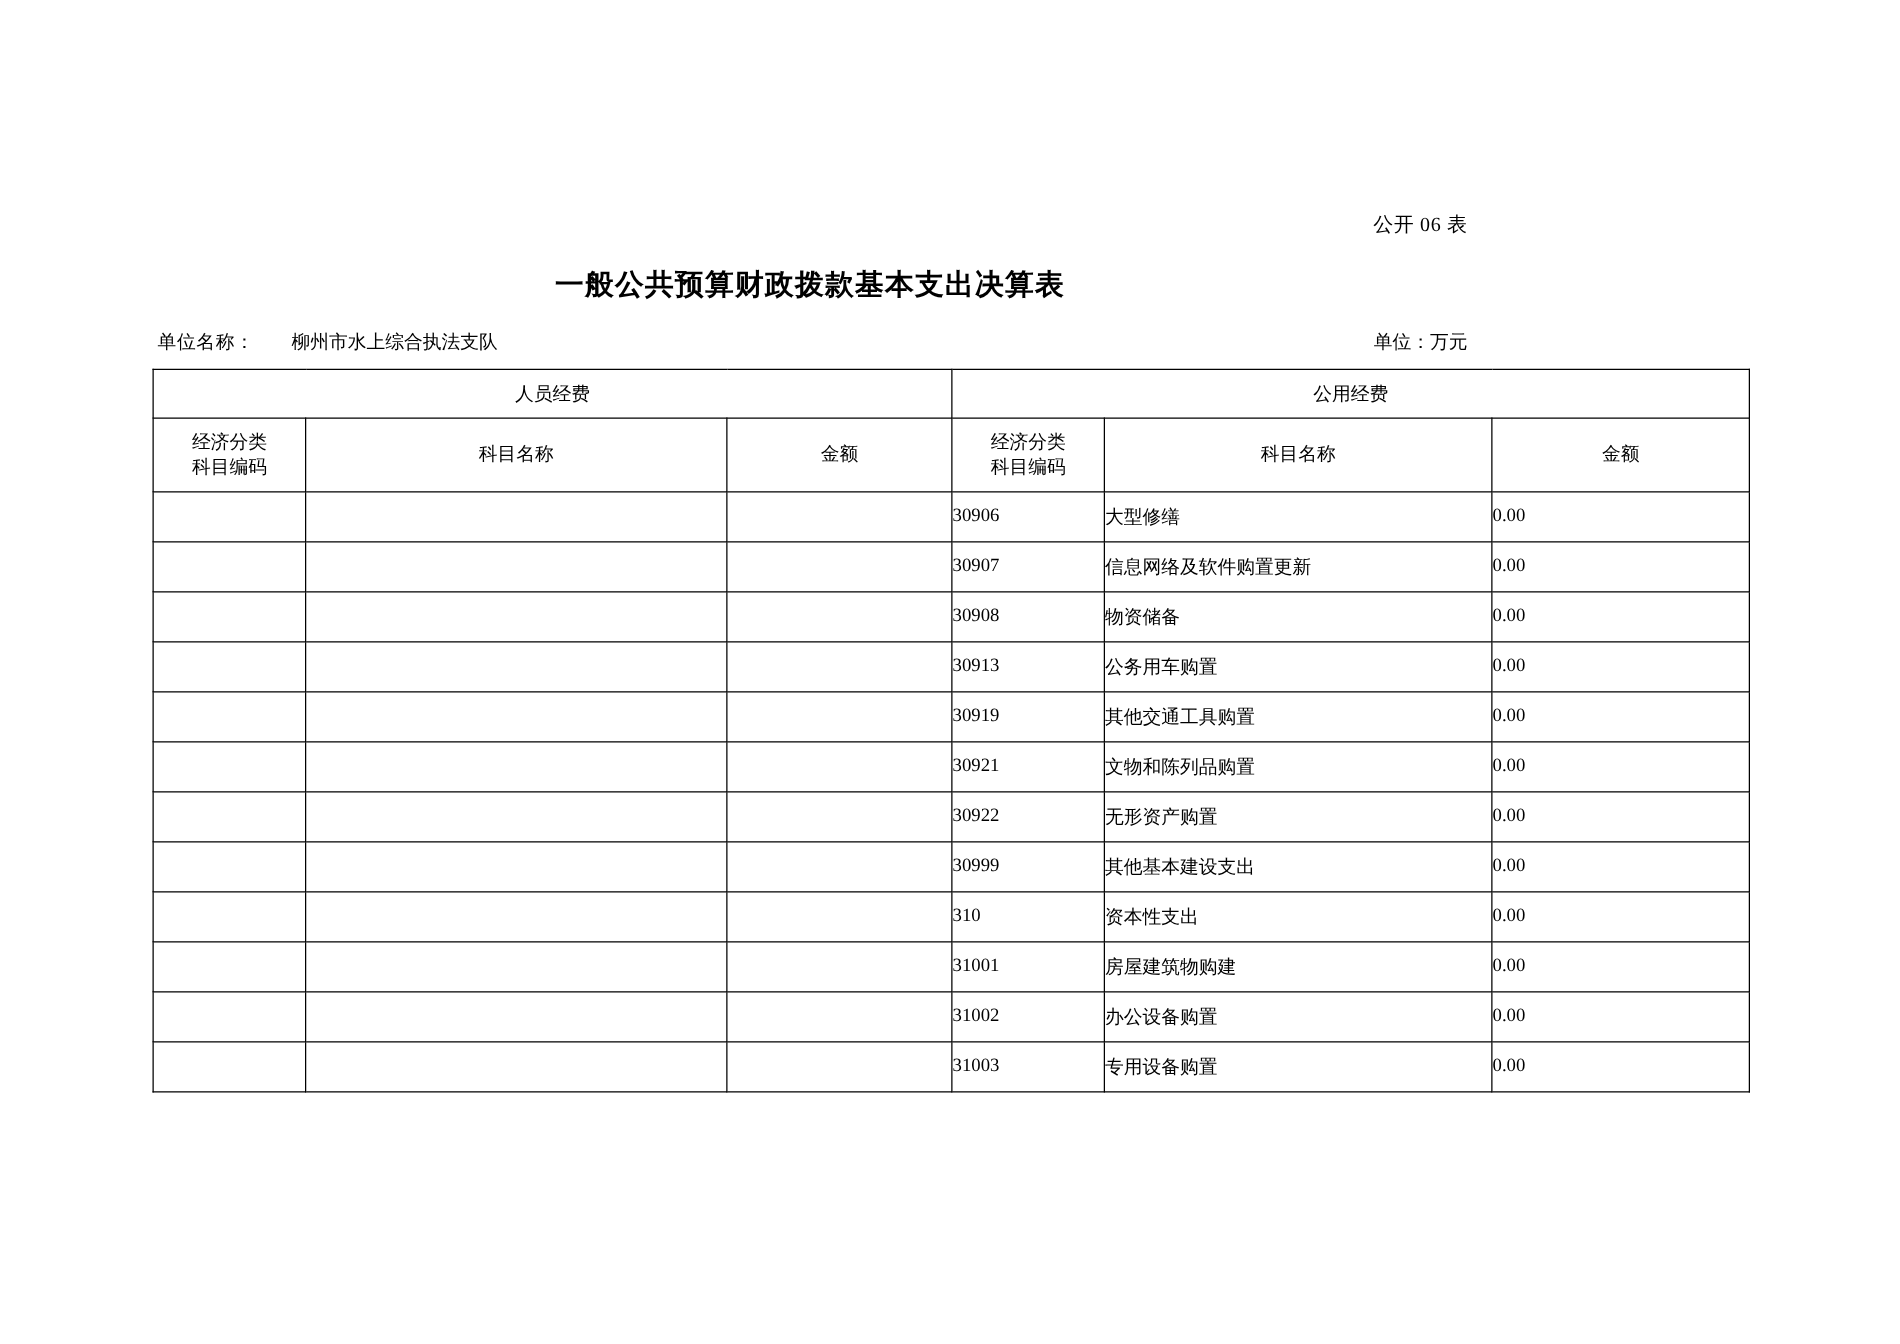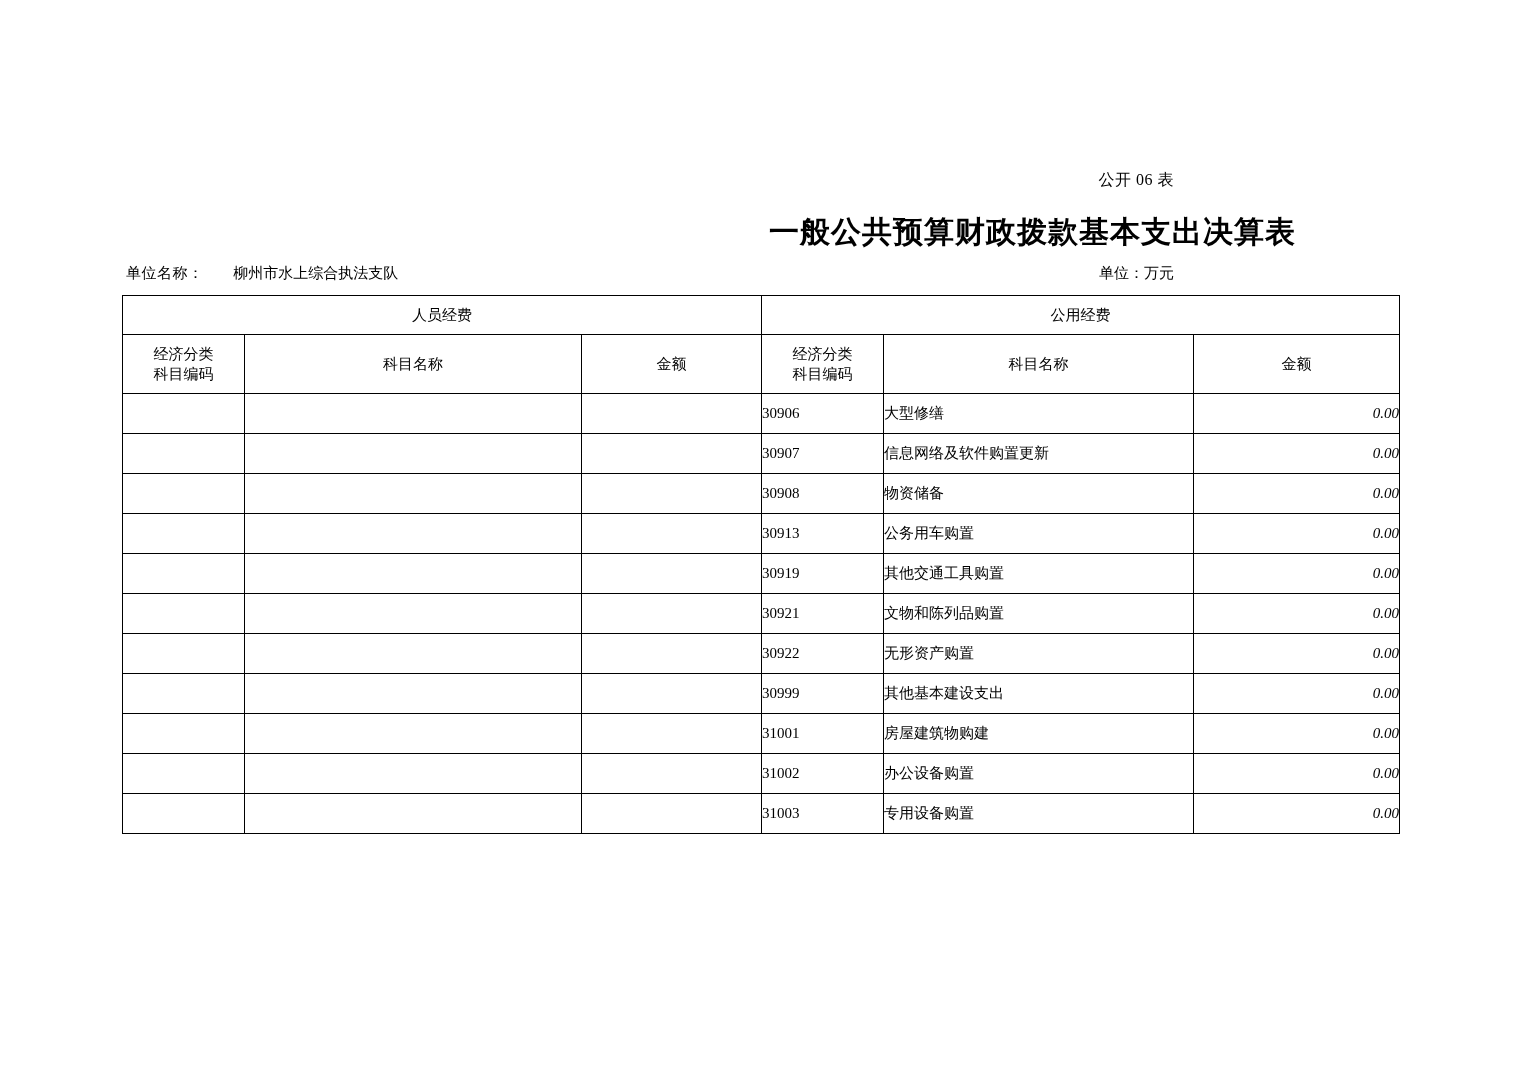--- a/index.html
+++ b/index.html
@@ -27,22 +27,22 @@
     right: 122px;
     top: 170px;
     font-size: 16px;
     letter-spacing: 0.5px;
   }
   .doc-title {
     position: absolute;
     left: 0;
     right: 0;
     top: 212px;
-    text-align: right;
-    font-size: 30px;
+    text-align: center;
+    font-size: 23px;
     font-weight: bold;
     letter-spacing: 1px;
   }
   .meta-row {
     position: absolute;
     left: 126px;
     right: 122px;
     top: 264px;
     height: 22px;
     font-size: 15px;
@@ -98,22 +98,20 @@
   .c-code {
     padding-left: 14px;
     text-align: left;
   }
   .c-name {
     padding-left: 14px;
     text-align: left;
   }
   .c-amount {
     padding-right: 16px;
-    text-align: right;
-    font-style: italic;
   }
 </style>
 </head>
 <body>
 
 <div class="page">
 
   <div class="form-code">公开 06 表</div>
 
   <div class="doc-title">一般公共预算财政拨款基本支出决算表</div>
@@ -217,20 +215,28 @@
           <td class="cell c-name"></td>
           <td class="cell c-amount"></td>
           <td class="cell c-code">30999</td>
           <td class="cell c-name">其他基本建设支出</td>
           <td class="cell c-amount">0.00</td>
         </tr>
         <tr>
           <td class="cell c-code"></td>
           <td class="cell c-name"></td>
           <td class="cell c-amount"></td>
+          <td class="cell c-code">310</td>
+          <td class="cell c-name">资本性支出</td>
+          <td class="cell c-amount">0.00</td>
+        </tr>
+        <tr>
+          <td class="cell c-code"></td>
+          <td class="cell c-name"></td>
+          <td class="cell c-amount"></td>
           <td class="cell c-code">31001</td>
           <td class="cell c-name">房屋建筑物购建</td>
           <td class="cell c-amount">0.00</td>
         </tr>
         <tr>
           <td class="cell c-code"></td>
           <td class="cell c-name"></td>
           <td class="cell c-amount"></td>
           <td class="cell c-code">31002</td>
           <td class="cell c-name">办公设备购置</td>

